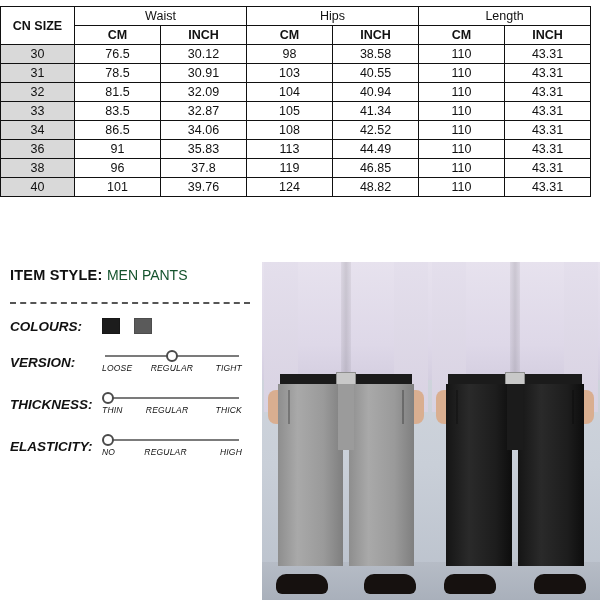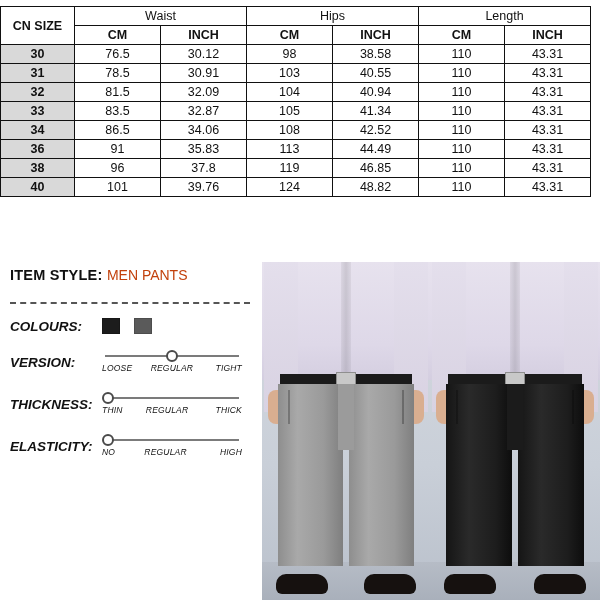--- a/index.html
+++ b/index.html
@@ -33,21 +33,21 @@
     font-weight: normal;
   }
   th.cnsize-head {
     color: #d81e06;
     font-weight: bold;
     font-size: 12px;
     background: #fff;
   }
   td.sizecell {
     background: #d9d9d9;
-    font-weight: bold;
+    font-weight: normal;
     font-size: 13px;
   }
   col.c-size { width: 74px; }
   col.c-d { width: 86px; }
 
   
   .lower {
     position: absolute;
     left: 0; top: 240px;
     width: 600px; height: 360px;
@@ -59,21 +59,21 @@
   }
   .line-item { margin-bottom: 6px; }
   .lbl-strong {
     font-size: 14.5px;
     font-weight: bold;
     color: #111;
     letter-spacing: .2px;
   }
   .val-plain {
     font-size: 14px;
-    color: #c2410c;
+    color: #14532d;
   }
   .fabric-val {
     font-size: 16px;
     color: #111;
     font-family: "Liberation Serif", serif;
   }
   .item-style-row { margin-top: 2px; }
   .fabric-row { margin-top: 16px; }
 
   .dashed {

